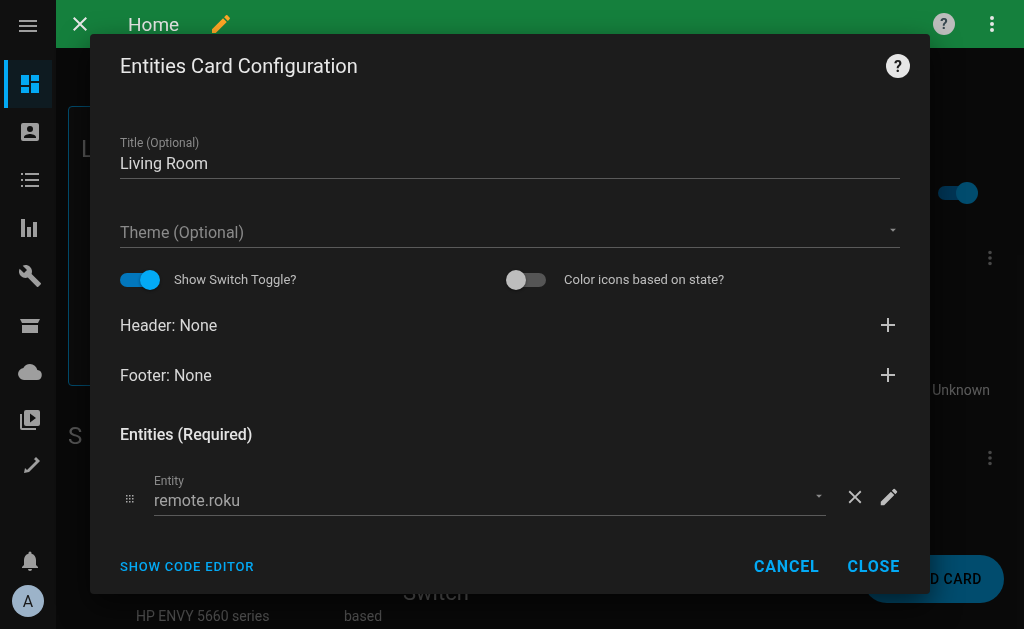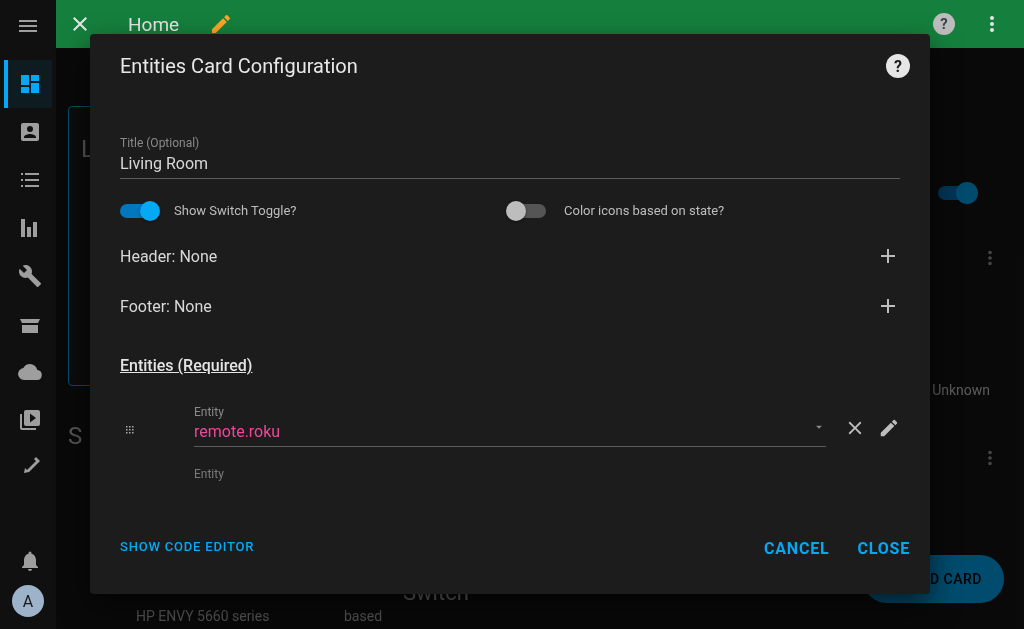--- a/index.html
+++ b/index.html
@@ -205,45 +205,45 @@
     color:#d8d8d8;
   }
   .section-row .plus { margin-left:auto; color:#bdbdbd; width:24px; height:24px; display:flex; align-items:center; justify-content:center;}
   .section-row .plus svg{width:24px;height:24px;fill:currentColor;}
 
   .section-title {
     margin-top: 38px;
     font-size:16px;
     font-weight:500;
     color:#e4e4e4;
-    text-decoration:underline;
   }
 
   .entity-row {
     display:flex; align-items:flex-end;
     margin-top: 26px;
   }
   .drag-handle { width:24px; color:#aaa; margin-right:10px; margin-bottom:6px; display:flex; align-items:center; justify-content:center;}
   .drag-handle svg{width:18px;height:18px;fill:currentColor;}
-  .entity-field { flex:1; border-bottom:1px solid #5a5a5a; position:relative;margin-left:40px;}
+  .entity-field { flex:1; border-bottom:1px solid #5a5a5a; position:relative;}
   .entity-field label{font-size:12px;color:#8a8a8a;}
-  .entity-field .value{font-size:16px;color:#ec4899;padding:2px 0 5px;}
+  .entity-field .value{font-size:16px;color:#a3a3a3;padding:2px 0 5px;}
   .entity-field .dropdown-arrow{position:absolute; right:0; bottom:8px; color:#8a8a8a;}
   .entity-actions { display:flex; align-items:center; gap:12px; margin-left:18px; margin-bottom:4px; color:#bdbdbd;}
   .entity-actions svg{width:22px;height:22px;fill:currentColor;}
 
   .entity-row.peek { margin-top:16px; opacity:0.85;}
   .entity-row.peek .entity-field{border-bottom:none;}
   .entity-row.peek label{font-size:12px;}
 
   .modal-footer {
     height: 56px;
     border-top:1px solid rgba(255,255,255,0);
     display:flex;
-    padding: 0 20px 0 30px;
+    align-items:center;
+    padding: 0 30px 0 30px;
   }
   .modal-footer .code-btn {
     color:#03a9f4;
     font-size:13px;
     font-weight:500;
     letter-spacing:0.8px;
   }
   .modal-footer .actions { margin-left:auto; display:flex; gap:28px;}
   .modal-footer .actions .btn { color:#03a9f4; font-size:16px; font-weight:700; letter-spacing:0.8px;}
 
@@ -377,20 +377,28 @@
     <div class="help-circle">?</div>
   </div>
 
   <div class="modal-body">
 
     <div class="field">
       <label>Title (Optional)</label>
       <div class="value">Living Room</div>
     </div>
 
+    <div class="field theme">
+      <div class="value">Theme (Optional)</div>
+      <div class="dropdown-arrow">
+        <svg viewBox="0 0 24 24">
+            <path d="M7 10l5 5l5-5z"></path>
+          </svg>
+      </div>
+    </div>
 
     <div class="toggles-row">
       <div class="toggle-group">
         <div class="switch on"></div>
         <div class="toggle-label">Show Switch Toggle?</div>
       </div>
       <div class="toggle-group">
         <div class="switch"></div>
         <div class="toggle-label">Color icons based on state?</div>
       </div>

